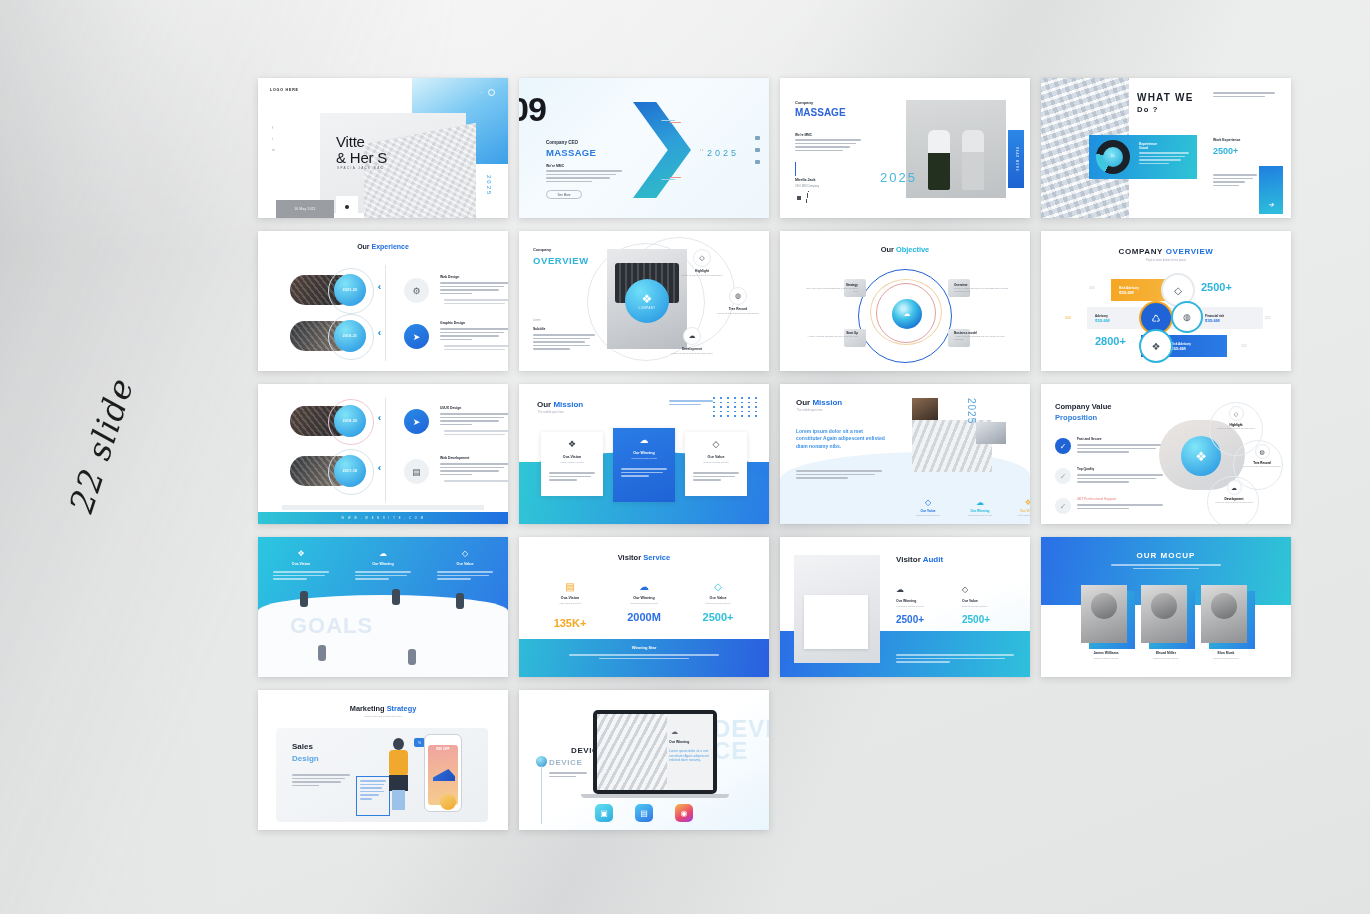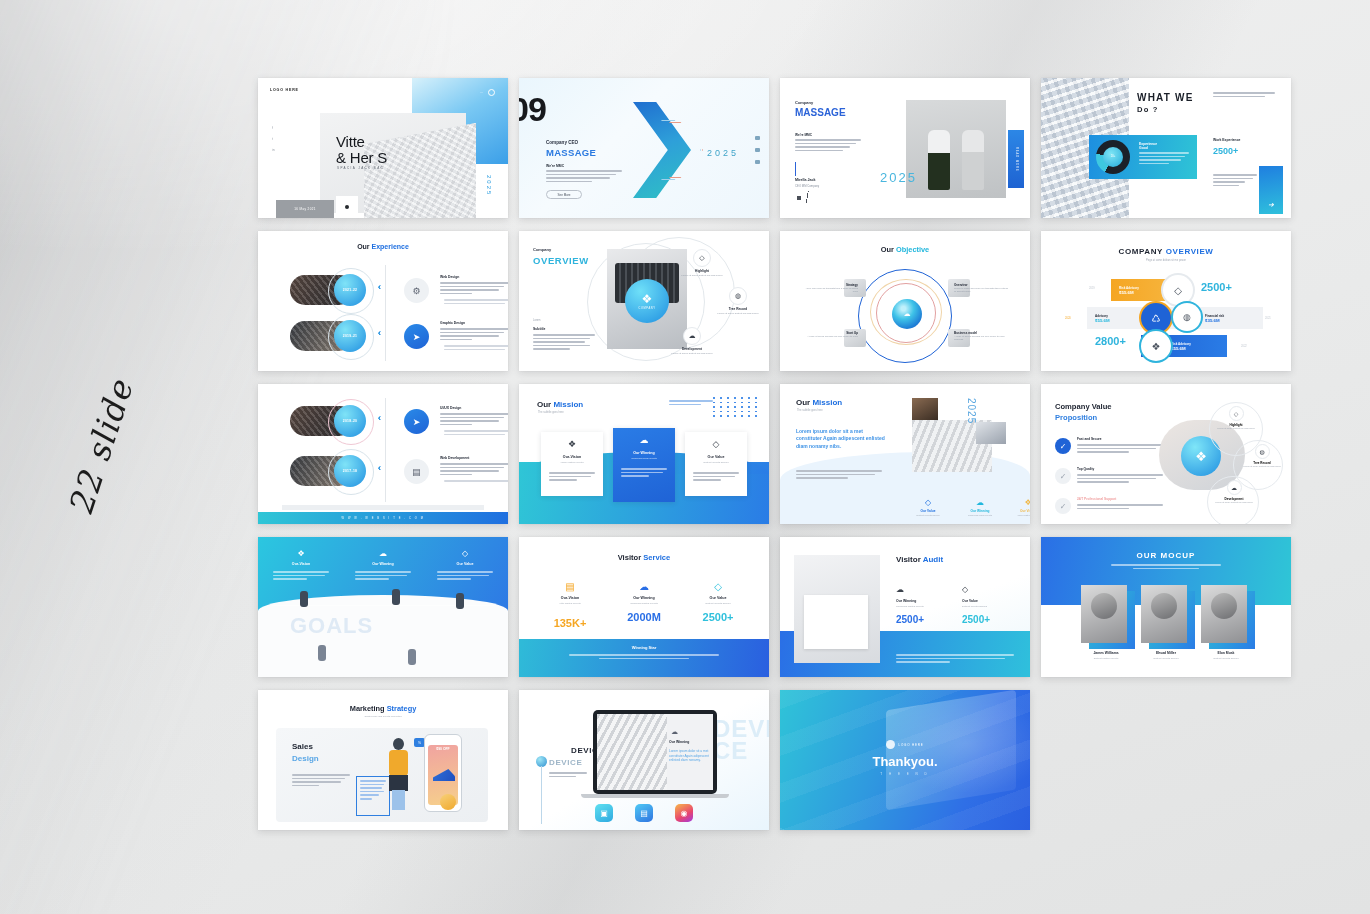--- a/index.html
+++ b/index.html
@@ -1171,25 +1171,14 @@
     </div>
     <div class="s19-base"></div>
     <div class="s19-apps">
       <div class="s19-app s19-a1">▣</div>
       <div class="s19-app s19-a2">▤</div>
       <div class="s19-app s19-a3">◉</div>
     </div>
   </div>
     </div>
 
-  <div class="slide s20">
-      <div class="s-inner">
-    <div class="s20-lap"></div>
-    <div class="s20-logo">
-      <span class="lb"></span>
-      <span class="lt">LOGO HERE</span>
-    </div>
-    <div class="s20-t">Thankyou.</div>
-    <div class="s20-s">T H E   E N D</div>
-  </div>
-    </div>
 
 </div>
 
 </body></html>

